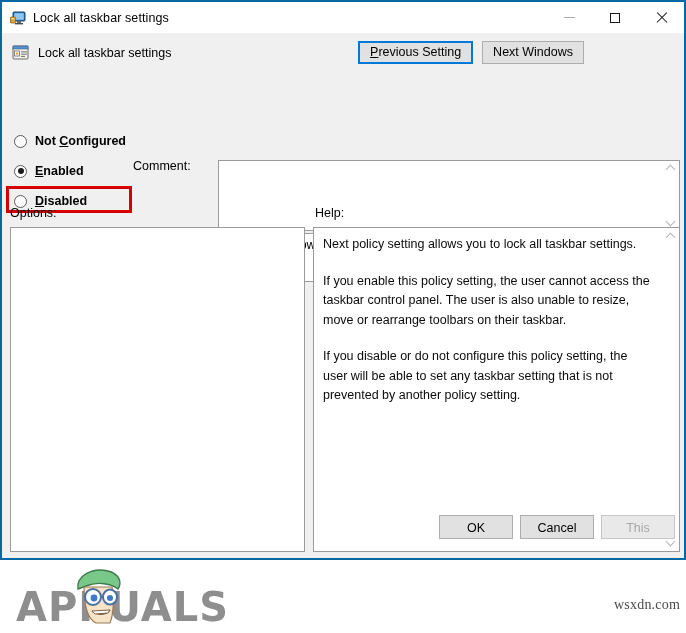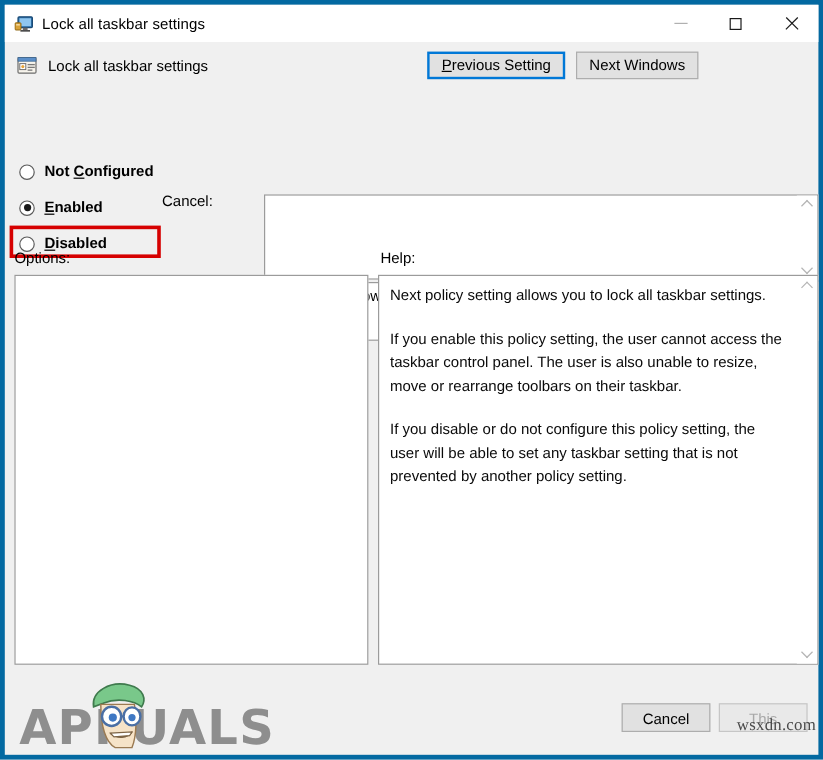--- a/index.html
+++ b/index.html
@@ -14,23 +14,23 @@
     font-size: 12.5px;
     color: #000000;
     overflow: hidden;
     position: relative;
   }
 
   .window {
     position: absolute;
     left: 0; top: 0;
     width: 686px;
-    height: 633px;
+    height: 560px;
     background: #f0f0f0;
-    border: 4px solid #0369a1;
+    border: 2px solid #0369a1;
     box-sizing: border-box;
     display: flex;
     flex-direction: column;
   }
 
   
   .titlebar {
     height: 31px;
     background: #ffffff;
     display: flex;
@@ -422,21 +422,21 @@
         <span class="radio-label"><u>E</u>nabled</span>
       </div>
       <div class="radio-row">
         <span class="radio-mark"></span>
         <span class="radio-label"><u>D</u>isabled</span>
       </div>
     </div>
 
     <div class="red-highlight"></div>
 
-    <span class="field-label label-comment">Cancel:</span>
+    <span class="field-label label-comment">Comment:</span>
     <div class="textbox box-comment">
       <div class="tb-text"></div>
       <div class="mini-scroll">
         <span class="chev up"></span>
         <span class="chev down"></span>
       </div>
     </div>
 
     <span class="field-label label-supported">Supported on:</span>
     <div class="textbox box-supported">
@@ -466,20 +466,21 @@
       </div>
       <div class="vscroll">
         <span class="chev up"></span>
         <span class="chev down"></span>
       </div>
     </div>
   </div>
 
   <div class="footer">
     <div class="footer-buttons">
+      <button class="btn-footer">OK</button>
       <button class="btn-footer">Cancel</button>
       <button class="btn-footer disabled">This</button>
     </div>
   </div>
 
 </div>
 
 <div class="watermark-appuals">
   <span class="wm-text">APPUALS</span>
   <svg class="wm-face" width="62" height="60" viewBox="0 0 62 60">

